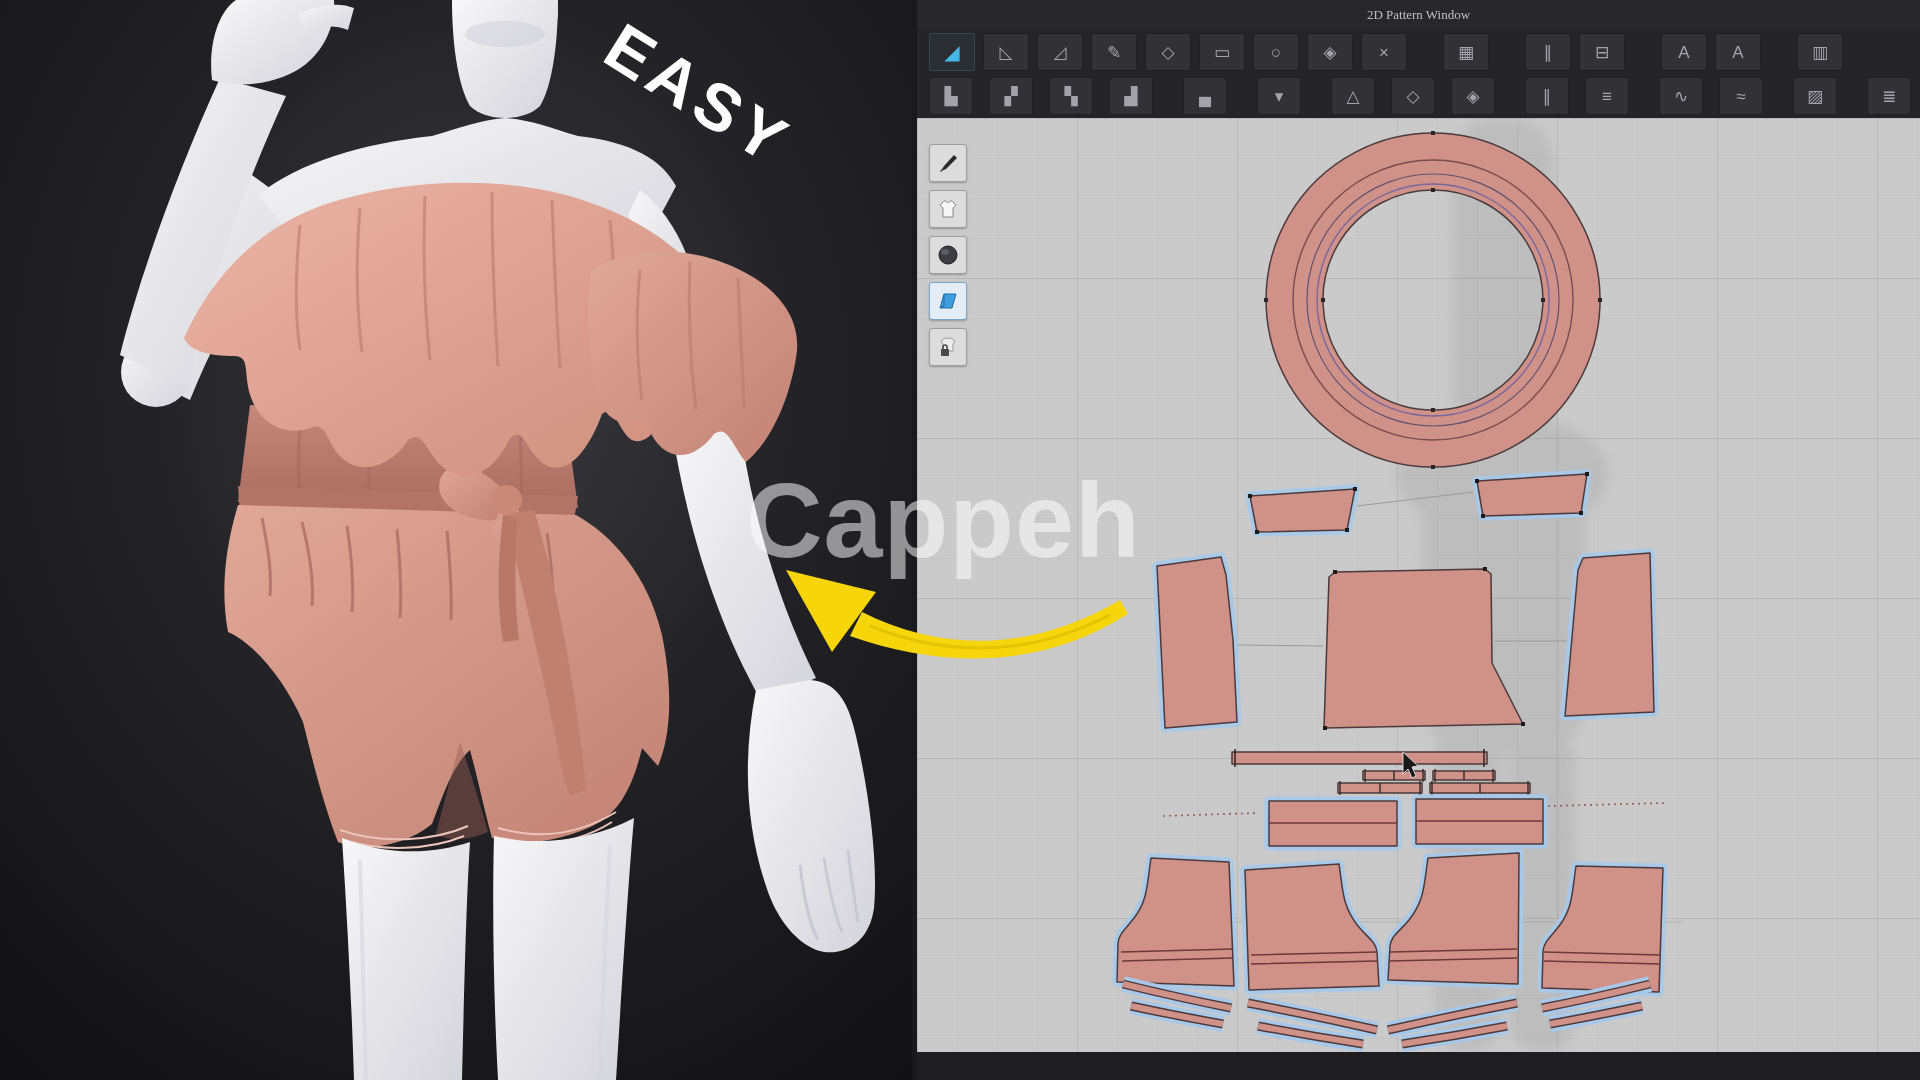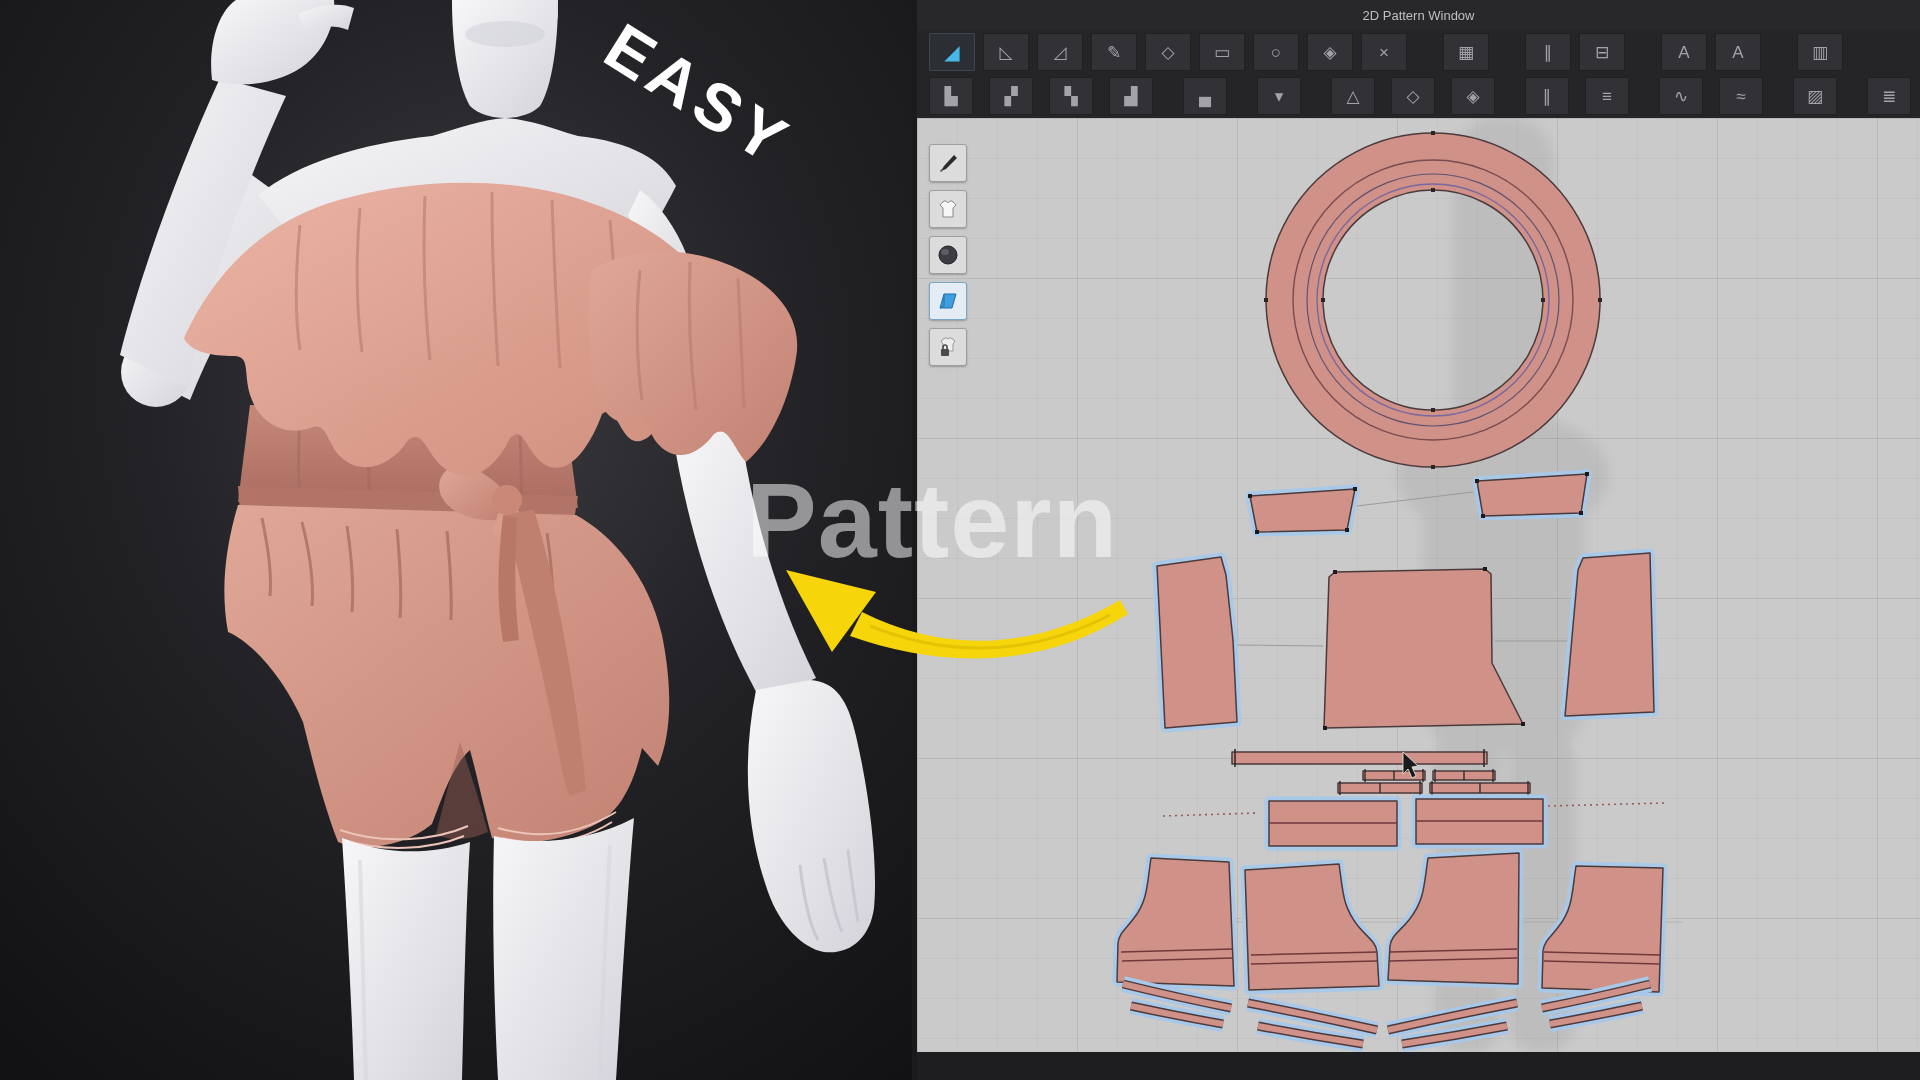--- a/index.html
+++ b/index.html
@@ -9,21 +9,21 @@
   #scene{position:absolute;left:0;top:0;width:912px;height:1080px;}
   #easy{position:absolute;left:632px;top:8px;transform:rotate(32deg);transform-origin:left top;
         color:#ffffff;font-size:66px;font-weight:bold;letter-spacing:6px;z-index:40;}
   #watermark{position:absolute;left:746px;top:460px;font-size:106px;font-weight:bold;
         color:rgba(255,255,255,0.52);letter-spacing:1px;z-index:60;white-space:nowrap;}
   #arrow{position:absolute;left:0;top:0;z-index:55;pointer-events:none;}
   
   #appwin{position:absolute;left:912px;top:0;width:1008px;height:1080px;background:#252528;
           border-left:5px solid #1a1a1c;box-sizing:border-box;}
   #titlebar{height:30px;display:flex;align-items:center;justify-content:center;
-            background:#28282b;color:#bfbfbf;font-size:13px;}
+            background:#28282b;color:#bfbfbf;font-size:13px;font-family:Liberation Serif, serif;}
   .toolrow{height:44px;display:flex;align-items:center;padding-left:12px;background:#252528;}
   #toolrow2{border-bottom:1px solid #141416;}
   .tbtn{width:44px;height:36px;margin-right:8px;background:#323236;border:1px solid #202022;
         border-radius:2px;display:flex;align-items:center;justify-content:center;flex:0 0 auto;}
   #toolrow2 .tbtn{width:42px;margin-right:16px;}
   .tbtn .glyph{font-size:17px;color:#a2a2a8;line-height:1;}
   .tbtn.active{background:#2b2f34;border-color:#3c464e;}
   .tbtn.active .glyph{color:#45b8e8;font-size:20px;}
   .tbtn.gap{margin-left:28px;}
   #toolrow2 .tbtn.gap{margin-left:14px;}
@@ -137,21 +137,21 @@
   </svg>
 
   <div id="easy">EASY</div>
 
   <svg id="arrow" width="1920" height="1080" viewBox="0 0 1920 1080">
     <path d="M786,570 L876,592 L832,652 Z" fill="#f6d60b"></path>
     <path d="M862,612 C945,654 1035,650 1120,600 L1128,614 C1040,670 940,668 850,636 Z" fill="#f6d60b"></path>
     <path d="M870,626 C950,658 1030,656 1110,615" stroke="#d8b600" stroke-width="3" fill="none" opacity="0.6"></path>
   </svg>
 
-  <div id="watermark">Pattern</div>
+  <div id="watermark">Cappeh</div>
 
   <div id="appwin">
     <div id="titlebar">
       <span>2D Pattern Window</span>
     </div>
     <div id="toolrow1" class="toolrow">
         <div class="tbtn active">
           <span class="glyph">◢</span>
         </div>
         <div class="tbtn">

